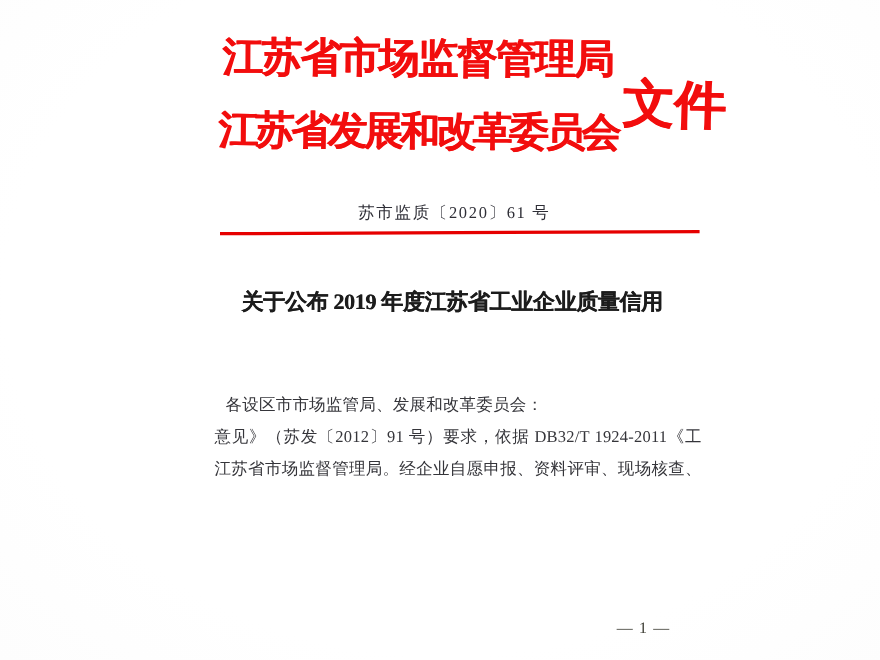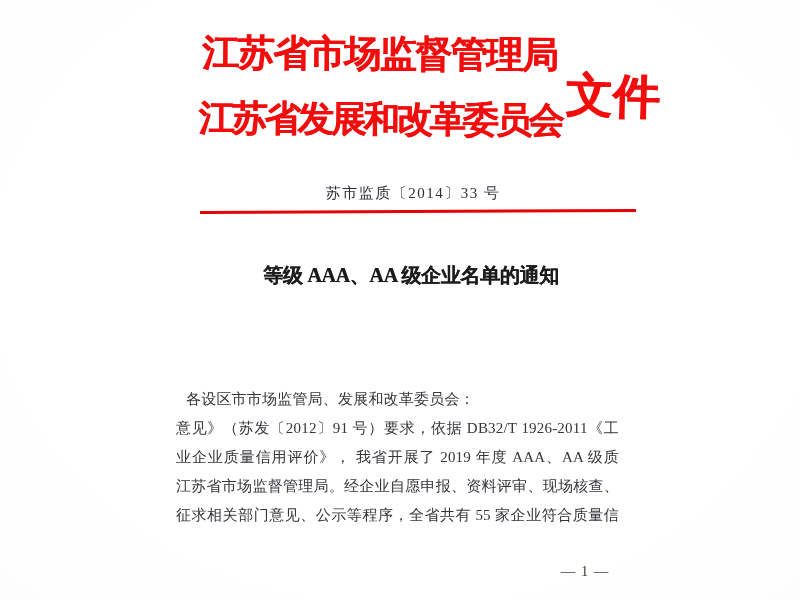--- a/index.html
+++ b/index.html
@@ -44,24 +44,23 @@
   
   .notice-title {
     position: absolute; left: 187px; top: 257px; width: 448px;
     text-align: center; color: #1c1c1c; font-weight: 700;
     font-size: 20px; line-height: 36px; letter-spacing: -0.3px;
     text-shadow: 0.4px 0 0 currentColor;
   }
   .notice-title div { white-space: nowrap; }
   
   .body-block {
-    position: absolute; left: 176px; top: 355px; width: 443px;
+    position: absolute; left: 195px; top: 355px; width: 443px;
     color: #35353a; font-size: 15px; line-height: 29px;
     letter-spacing: 0.2px;
-    margin-top: 30px;
   }
   .salutation { padding-left: 10px; white-space: nowrap; }
   .body-line { text-align: justify; text-align-last: justify; }
   .body-line.indent { text-indent: 30px; }
   
   .page-number {
     position: absolute; left: 550px; top: 563px; width: 70px;
     text-align: center; font-size: 14.5px; color: #3a3a30;
     letter-spacing: 1px; white-space: nowrap;
   }
@@ -70,31 +69,29 @@
 <body>
 
 <div class="page">
 
   <div class="letterhead">
     <div class="org-line org-line-1">江苏省市场监督管理局</div>
     <div class="org-line org-line-2">江苏省发展和改革委员会</div>
     <div class="doc-type">文件</div>
   </div>
 
-  <div class="doc-number">苏市监质〔2014〕33 号</div>
+  <div class="doc-number">苏市监质〔2020〕61 号</div>
 
   <div class="red-divider"></div>
 
   <div class="notice-title">
-    <div>等级 AAA、AA 级企业名单的通知</div>
+    <div>关于公布 2019 年度江苏省工业企业质量信用</div>
   </div>
 
   <div class="body-block">
     <div class="salutation">各设区市市场监管局、发展和改革委员会：</div>
-    <div class="body-line">意见》（苏发〔2012〕91 号）要求，依据 DB32/T 1926-2011《工</div>
-    <div class="body-line">业企业质量信用评价》， 我省开展了 2019 年度 AAA、AA 级质</div>
+    <div class="body-line">意见》（苏发〔2012〕91 号）要求，依据 DB32/T 1924-2011《工</div>
     <div class="body-line">江苏省市场监督管理局。经企业自愿申报、资料评审、现场核查、</div>
-    <div class="body-line">征求相关部门意见、公示等程序，全省共有 55 家企业符合质量信</div>
   </div>
 
   <div class="page-number">— 1 —</div>
 
 </div>
 
 </body></html>

